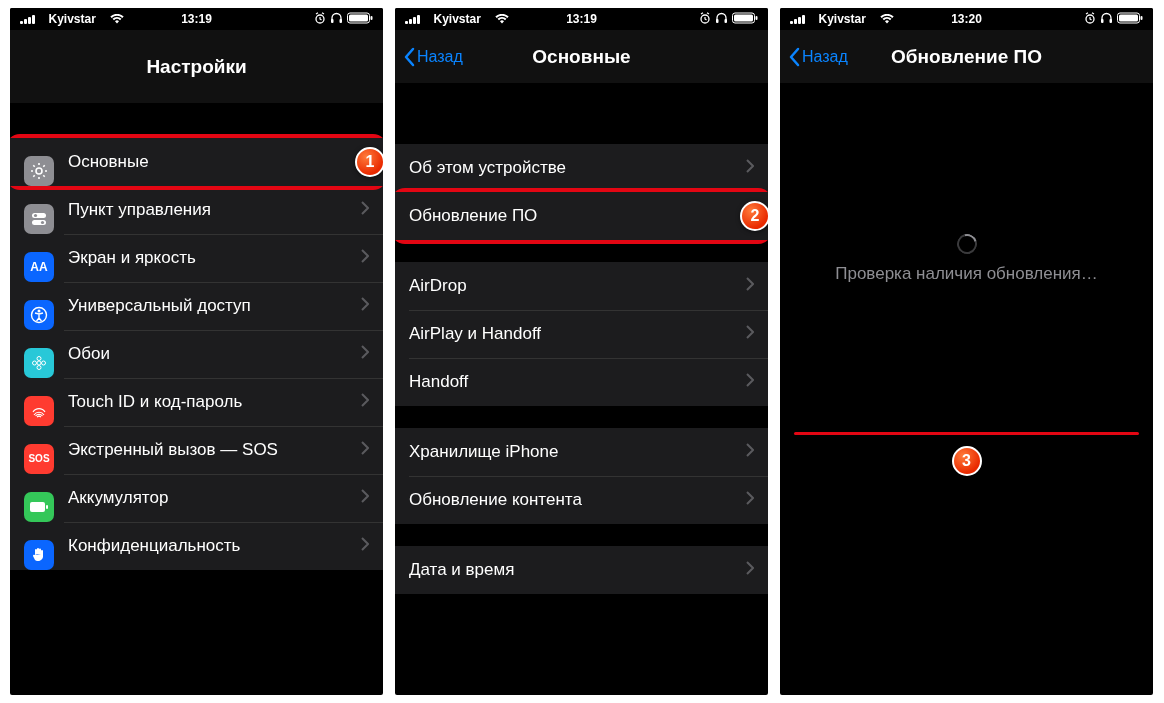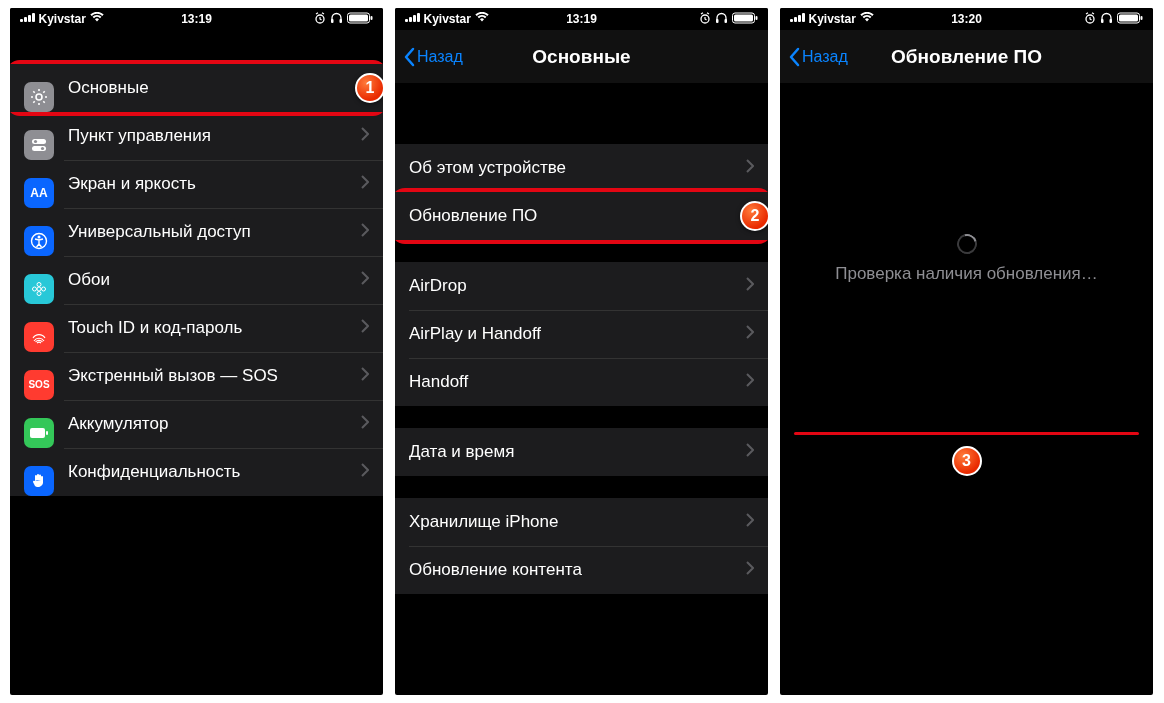--- a/index.html
+++ b/index.html
@@ -22,21 +22,21 @@
   .status-bar {
     height: 22px;
     background: #000;
     color: #fff;
     display: flex;
     align-items: center;
     padding: 0 10px;
     font-size: 12px;
     font-weight: 600;
   }
-  .status-left { display: flex; align-items: flex-start; gap: 4px; flex: 1; }
+  .status-left { display: flex; align-items: center; gap: 14px; flex: 1; }
   .status-center { flex: 0 0 auto; }
   .status-right { flex: 1; display: flex; justify-content: flex-end; align-items: center; gap: 4px; }
   .sig-bars { display: flex; align-items: flex-end; gap: 1.5px; height: 10px; }
   .sig-bars span { width: 2.5px; background: #fff; border-radius: 1px; }
   .sig-bars span:nth-child(1) { height: 3px; }
   .sig-bars span:nth-child(2) { height: 5px; }
   .sig-bars span:nth-child(3) { height: 7px; }
   .sig-bars span:nth-child(4) { height: 9px; }
   .wifi-ic, .alarm-ic, .head-ic, .batt-ic { display: inline-flex; }
   .nav-bar {
@@ -191,20 +191,23 @@
             <rect x="9.5" y="7" width="2.5" height="4" rx="1" fill="#fff"></rect>
           </svg></span>
       <span><svg width="26" height="12" viewBox="0 0 26 12">
             <rect x="0.5" y="1" width="22" height="10" rx="2.5" fill="none" stroke="#fff" stroke-width="1"></rect>
             <rect x="2" y="2.5" width="19" height="7" rx="1.5" fill="#fff"></rect>
             <rect x="23.5" y="4" width="2" height="4" rx="1" fill="#fff"></rect>
           </svg></span>
     </div>
   </div>
 
+  <div class="nav-bar" style="height:74px;">
+    <div class="nav-title">Настройки</div>
+  </div>
 
   <div class="content">
     <div class="group first" style="margin-top:34px;">
       <div class="highlight-red" style="position:relative;">
         <div class="row">
           <div class="icon ic-general">
               <svg width="18" height="18" viewBox="0 0 18 18">
                 <circle cx="9" cy="9" r="3" fill="none" stroke="#fff" stroke-width="1.6"></circle>
                 <g stroke="#fff" stroke-width="1.6">
                   <path d="M9 1 V3 M9 15 V17 M1 9 H3 M15 9 H17 M3.3 3.3 L4.7 4.7 M13.3 13.3 L14.7 14.7 M3.3 14.7 L4.7 13.3 M13.3 4.7 L14.7 3.3"></path>
@@ -400,35 +403,35 @@
       </div>
       <div class="row noicon">
         <div class="label">Handoff</div>
         <div class="chev"><svg viewBox="0 0 8 14">
               <path d="M1 1 L7 7 L1 13" fill="none" stroke="currentColor" stroke-width="2"></path>
             </svg></div>
       </div>
     </div>
     <div class="group">
       <div class="row noicon">
+        <div class="label">Хранилище iPhone</div>
+        <div class="chev"><svg viewBox="0 0 8 14">
+              <path d="M1 1 L7 7 L1 13" fill="none" stroke="currentColor" stroke-width="2"></path>
+            </svg></div>
+      </div>
+      <div class="row noicon">
+        <div class="label">Обновление контента</div>
+        <div class="chev"><svg viewBox="0 0 8 14">
+              <path d="M1 1 L7 7 L1 13" fill="none" stroke="currentColor" stroke-width="2"></path>
+            </svg></div>
+      </div>
+    </div>
+    <div class="group">
+      <div class="row noicon">
         <div class="label">Дата и время</div>
-        <div class="chev"><svg viewBox="0 0 8 14">
-              <path d="M1 1 L7 7 L1 13" fill="none" stroke="currentColor" stroke-width="2"></path>
-            </svg></div>
-      </div>
-    </div>
-    <div class="group">
-      <div class="row noicon">
-        <div class="label">Хранилище iPhone</div>
-        <div class="chev"><svg viewBox="0 0 8 14">
-              <path d="M1 1 L7 7 L1 13" fill="none" stroke="currentColor" stroke-width="2"></path>
-            </svg></div>
-      </div>
-      <div class="row noicon">
-        <div class="label">Обновление контента</div>
         <div class="chev"><svg viewBox="0 0 8 14">
               <path d="M1 1 L7 7 L1 13" fill="none" stroke="currentColor" stroke-width="2"></path>
             </svg></div>
       </div>
     </div>
   </div>
 </div>
 
 <div class="phone">
   <div class="status-bar">

